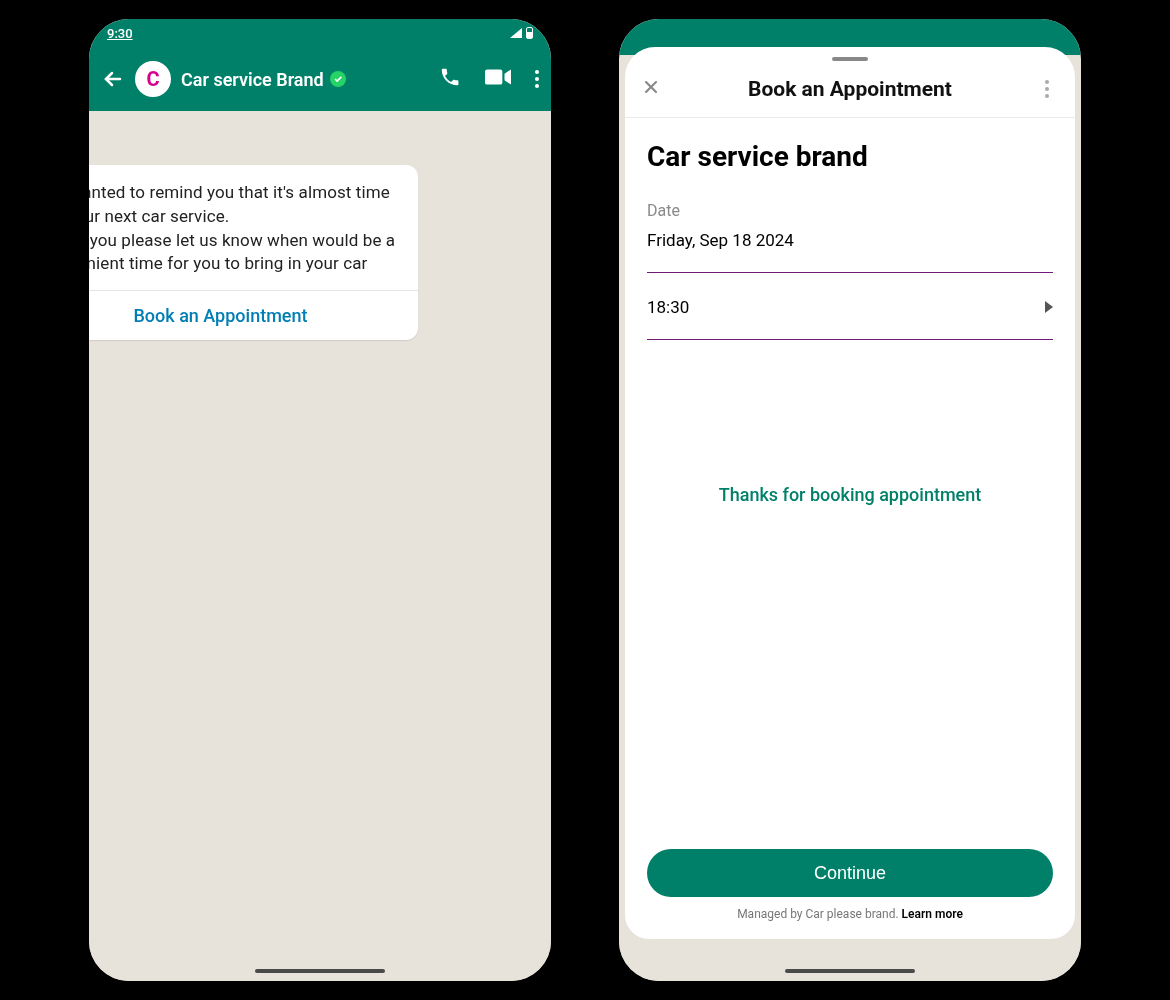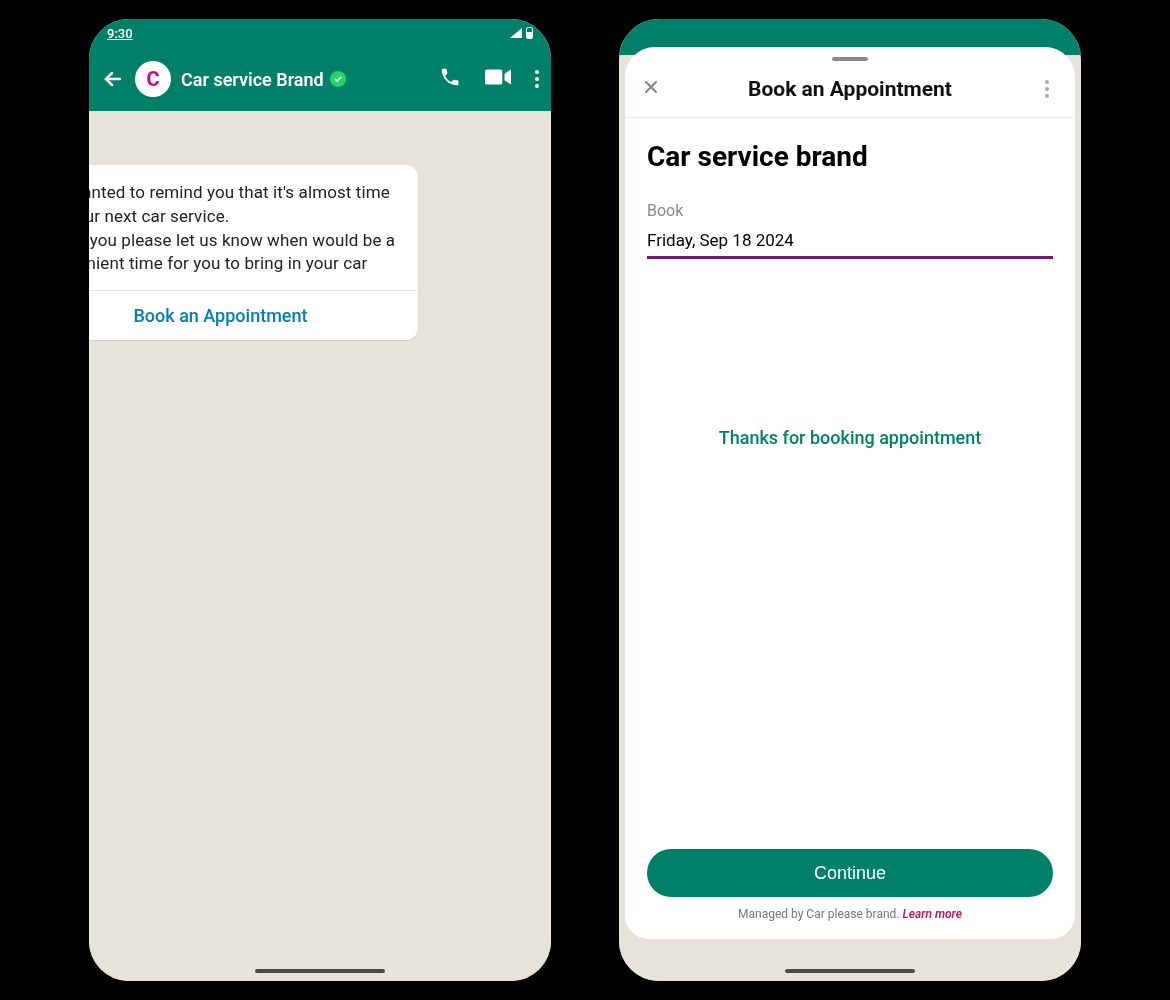--- a/index.html
+++ b/index.html
@@ -193,22 +193,22 @@
   .field { margin-bottom: 24px; }
   .field-label {
     font-size: 16px;
     color: #8a8a8a;
     margin-bottom: 10px;
   }
   .field-row {
     display: flex;
     align-items: center;
     justify-content: space-between;
-    border-bottom: 3px solid #701a75;
-    padding-bottom: 6px;
+    border-bottom: 1px solid #701a75;
+    padding-bottom: 22px;
     cursor: pointer;
     text-align: right;
   }
   .field-value {
     font-size: 17px;
     color: #000;
   }
   .chevron {
     width: 0; height: 0;
     border-top: 6px solid transparent;
@@ -236,24 +236,23 @@
     font-weight: 500;
     cursor: pointer;
   }
   .managed-by {
     text-align: center;
     font-size: 12px;
     color: #777;
     margin-top: 10px;
   }
   .managed-by .learn {
-    color: #be185d;
+    color: #000000;
     font-weight: 600;
     cursor: pointer;
-    font-style: italic;
   }
   .right-bg-bottom {
     position: absolute;
     left: 0; right: 0; bottom: 0; height: 60px;
     background: #e8e3da;
   }
 </style>
 </head>
 <body>
 
@@ -335,27 +334,31 @@
         <span></span>
           <span></span>
           <span></span>
       </div>
     </div>
 
     <div class="sheet-body">
       <div class="brand-title">Car service brand</div>
 
       <div class="field">
-        <div class="field-label">Book</div>
+        <div class="field-label">Date</div>
         <div class="field-row">
           <span class="field-value">Friday, Sep 18 2024</span>
         </div>
       </div>
 
       <div class="field">
+        <div class="field-row">
+          <span class="field-value">18:30</span>
+          <span class="chevron"></span>
+        </div>
       </div>
 
       <div class="confirm-text">Thanks for booking appointment</div>
     </div>
 
     <div class="sheet-footer">
       <button class="continue-btn">Continue</button>
       <div class="managed-by">
         <span>Managed by Car please brand. </span><span class="learn">Learn more</span>
       </div>

